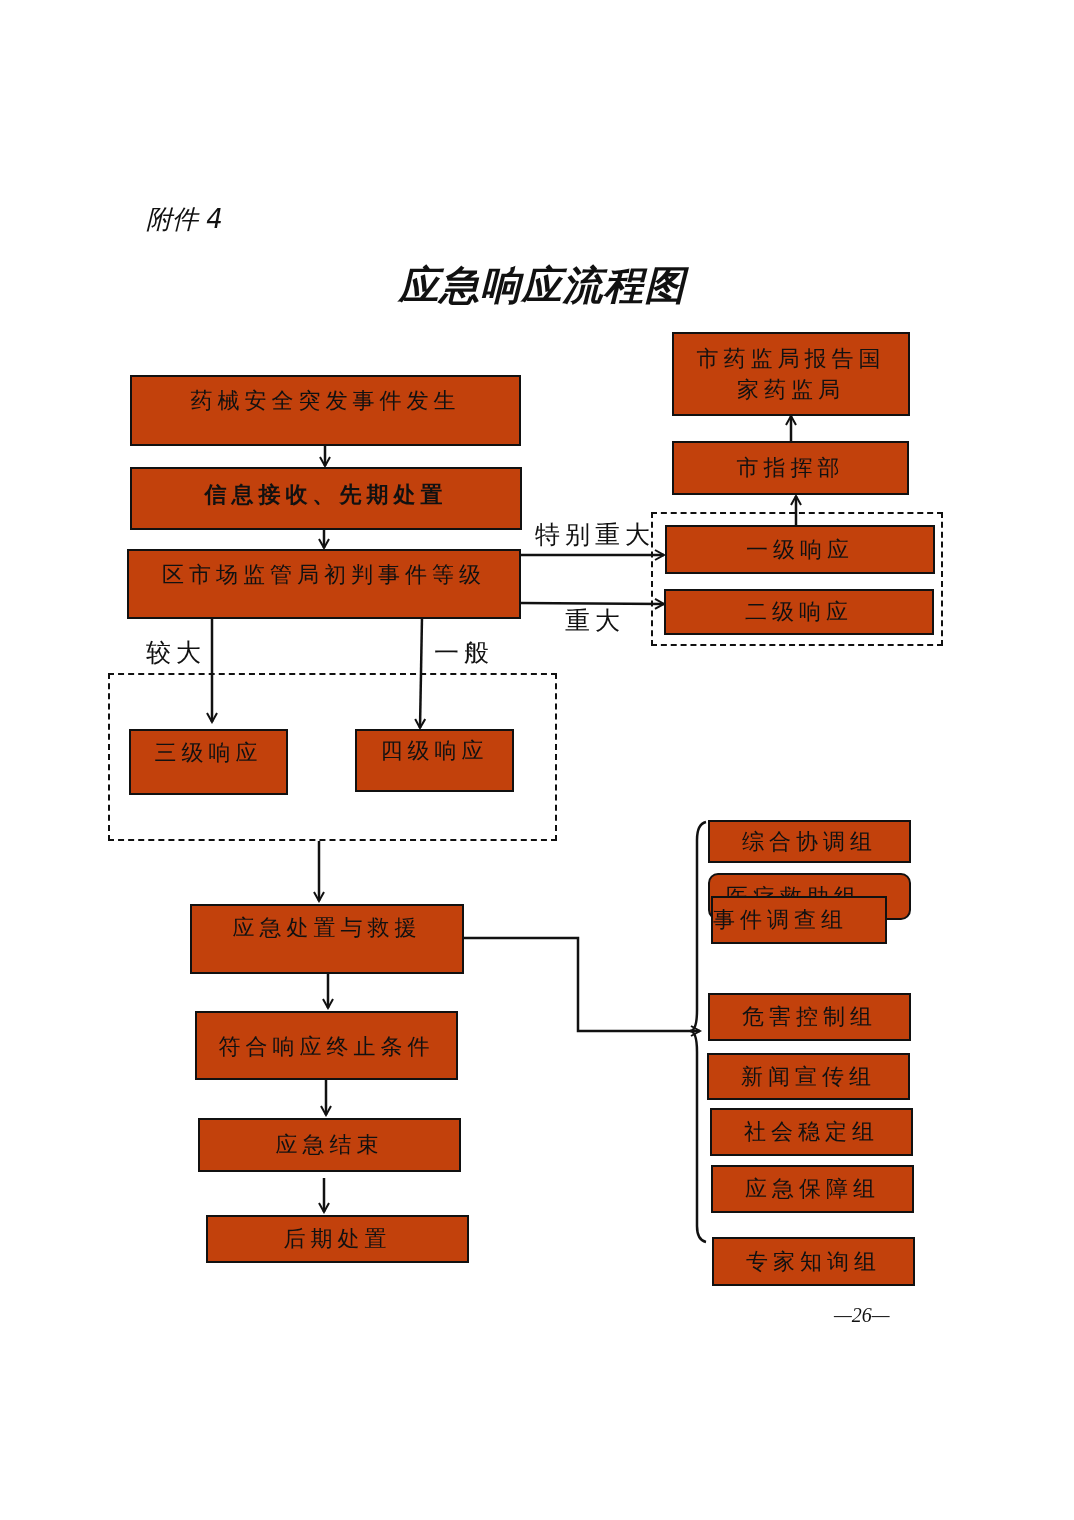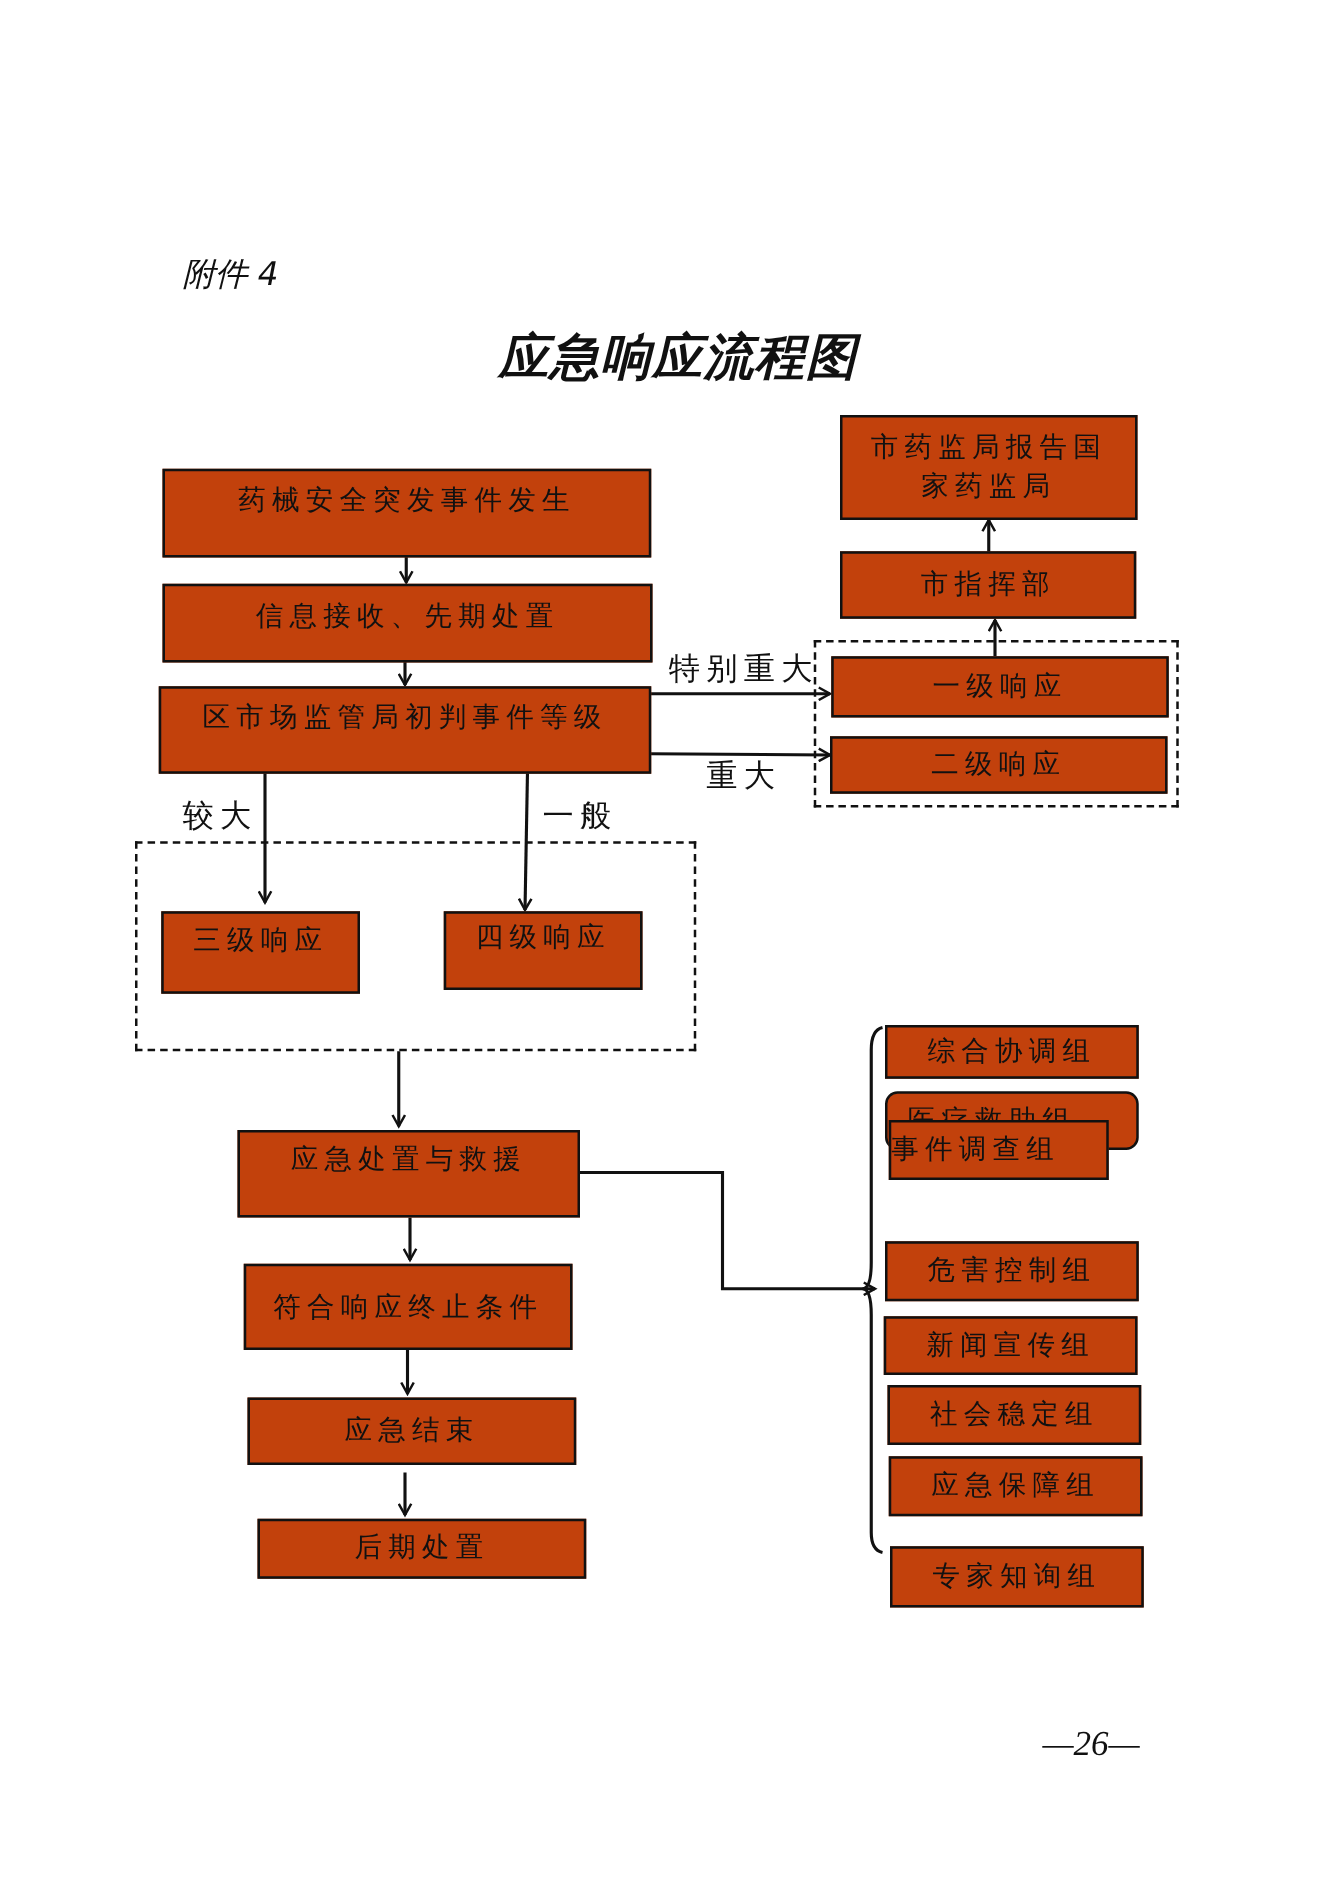--- a/index.html
+++ b/index.html
@@ -9,21 +9,21 @@
   .attach { left: 146px; top: 202px; font-size: 26px; font-family: "DejaVu Sans", "Liberation Sans", sans-serif; }
   .title { left: 0; width: 1074px; top: 258px; text-align: center; font-size: 40px; font-weight: bold; letter-spacing: 1px; padding-left: 10px; box-sizing: border-box; }
   .box { position: absolute; border: 2.5px solid #111; box-sizing: border-box; background: #c2410c;
          display: flex; justify-content: center; font-size: 22px; letter-spacing: 5px; line-height: 32px; }
   .box span { display: block; text-align: center; }
   .top-align { align-items: flex-start; padding-top: 8px; }
   .mid-align { align-items: center; }
   .dash { position: absolute; border: 2.5px dashed #111; box-sizing: border-box; }
   .lbl { position: absolute; font-size: 25px; letter-spacing: 5px; white-space: nowrap; }
   svg.lines { position: absolute; left: 0; top: 0; }
-  .pagenum { left: 834px; top: 1380px; font-size: 28px; font-family: "Liberation Serif", serif; }
+  .pagenum { left: 834px; top: 1304px; font-size: 20px; font-family: "Liberation Serif", serif; }
 </style>
 </head>
 <body>
 
 <div class="abs attach">附件 4</div>
 <div class="abs title">应急响应流程图</div>
 
 <div class="dash" style="left:651px; top:512px; width:292px; height:134px;"></div>
 <div class="dash" style="left:108px; top:673px; width:449px; height:168px;"></div>
 
@@ -48,21 +48,21 @@
     <line x1="324" y1="1178" x2="324" y2="1212" marker-end="url(#ah)"></line>
     <polyline points="463,938 578,938 578,1031 700,1031" marker-end="url(#ah)"></polyline>
     <path d="M706,822 Q697,824 697,840 L697,1010 Q697,1031 690,1031 Q697,1031 697,1052 L697,1226 Q697,1240 706,1242"></path>
   </g>
 </svg>
 
 <div class="box top-align" style="left:130px; top:375px; width:391px; height:71px;">
   <span>药械安全突发事件发生</span>
 </div>
 <div class="box mid-align" style="left:130px; top:467px; width:392px; height:63px;">
-  <span style="margin-top:-10px;">信息接收、先期处置</span>
+  <span style="margin-top:-10px;font-weight:bold;">信息接收、先期处置</span>
 </div>
 <div class="box top-align" style="left:127px; top:549px; width:394px; height:70px;">
   <span style="padding-top:0;">区市场监管局初判事件等级</span>
 </div>
 
 <div class="box mid-align" style="left:672px; top:332px; width:238px; height:84px; line-height:31px;">
   <span>
     <span>市药监局报告国</span>
     <span>家药监局</span>
   </span>

